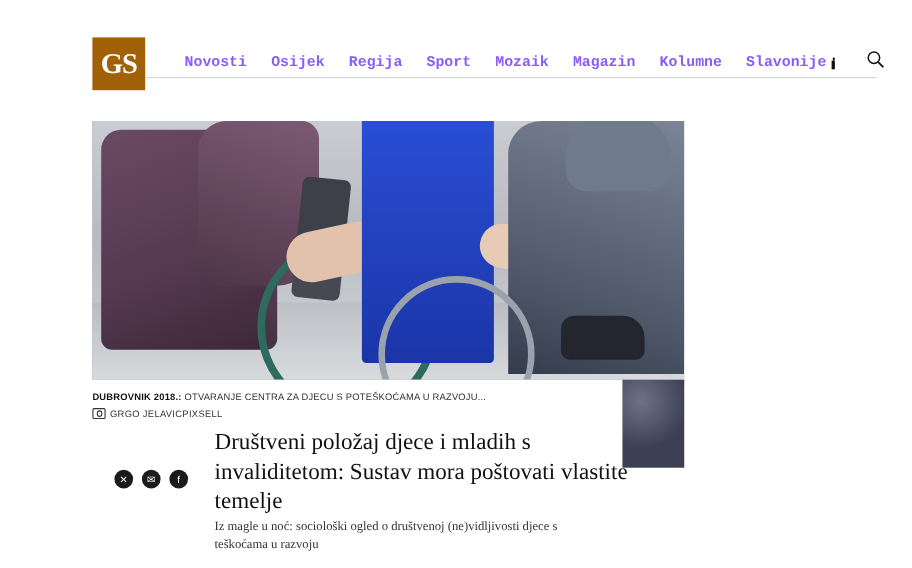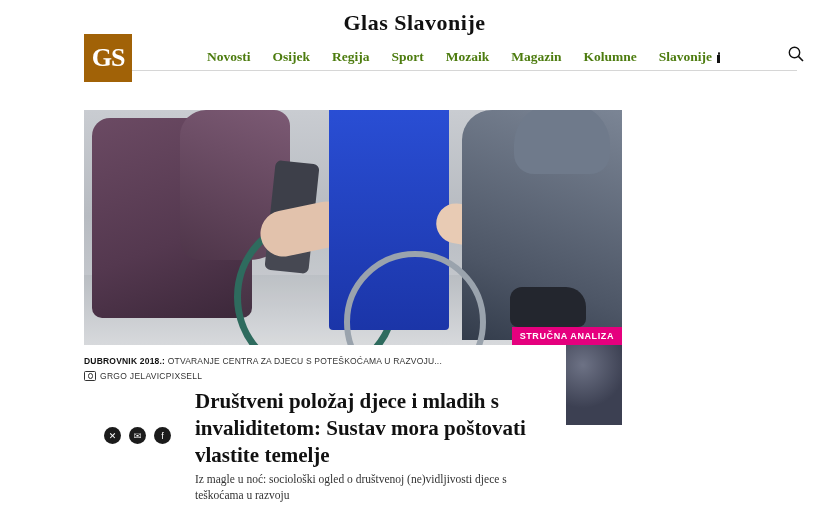--- a/index.html
+++ b/index.html
@@ -59,24 +59,24 @@
     left: 132px;
     top: 44px;
     width: 665px;
     height: 26px;
     display: flex;
     align-items: center;
     justify-content: center;
     gap: 22px;
   }
   .navbar .nav-item {
-    font-family: Liberation Serif, serif;
+    font-family: Liberation Mono, monospace;
     font-size: 13.5px;
     font-weight: 700;
-    color: #4d7c0f;
+    color: #8b5cf6;
     cursor: pointer;
     white-space: nowrap;
   }
   .navbar .nav-item.with-icon {
     display: inline-flex;
     align-items: center;
     gap: 3px;
   }
   .candle {
     display: inline-block;
@@ -360,44 +360,41 @@
     font-family: "Liberation Sans", sans-serif;
   }
 
   
   .headline {
     position: absolute;
     left: 195px;
     top: 388px;
     width: 400px;
     font-family: "Liberation Serif", serif;
-    font-weight: 700;
+    font-weight: 400;
     font-size: 21px;
     line-height: 1.28;
     color: #111;
   }
   .lede {
     position: absolute;
     left: 195px;
     top: 472px;
     width: 340px;
     font-family: Liberation Serif, serif;
     font-size: 11.5px;
     line-height: 1.38;
     color: #333;
   }
 </style>
 </head>
 <body>
 
 <div class="page">
 
-  <div class="masthead">
-    <div class="title">Glas Slavonije</div>
-  </div>
 
   <div class="logo">GS</div>
 
   <div class="navbar">
     <div class="nav-item">Novosti</div>
     <div class="nav-item">Osijek</div>
     <div class="nav-item">Regija</div>
     <div class="nav-item">Sport</div>
     <div class="nav-item">Mozaik</div>
     <div class="nav-item">Magazin</div>
@@ -427,21 +424,20 @@
       <div class="ph-strap"></div>
       <div class="ph-wheel"></div>
       <div class="ph-arm"></div>
       <div class="ph-blue-doc"></div>
       <div class="ph-hand2"></div>
       <div class="ph-kid"></div>
       <div class="ph-kid-hood"></div>
       <div class="ph-wheel2"></div>
       <div class="ph-shoe"></div>
     </div>
-    <div class="badge">STRUČNA ANALIZA</div>
   </div>
 
   <div class="caption">
     <b>DUBROVNIK 2018.:</b><span> OTVARANJE CENTRA ZA DJECU S POTEŠKOĆAMA U RAZVOJU...</span>
   </div>
   <div class="credit">
     <span class="cam-icon"></span>
     <span>GRGO JELAVICPIXSELL</span>
   </div>
 

